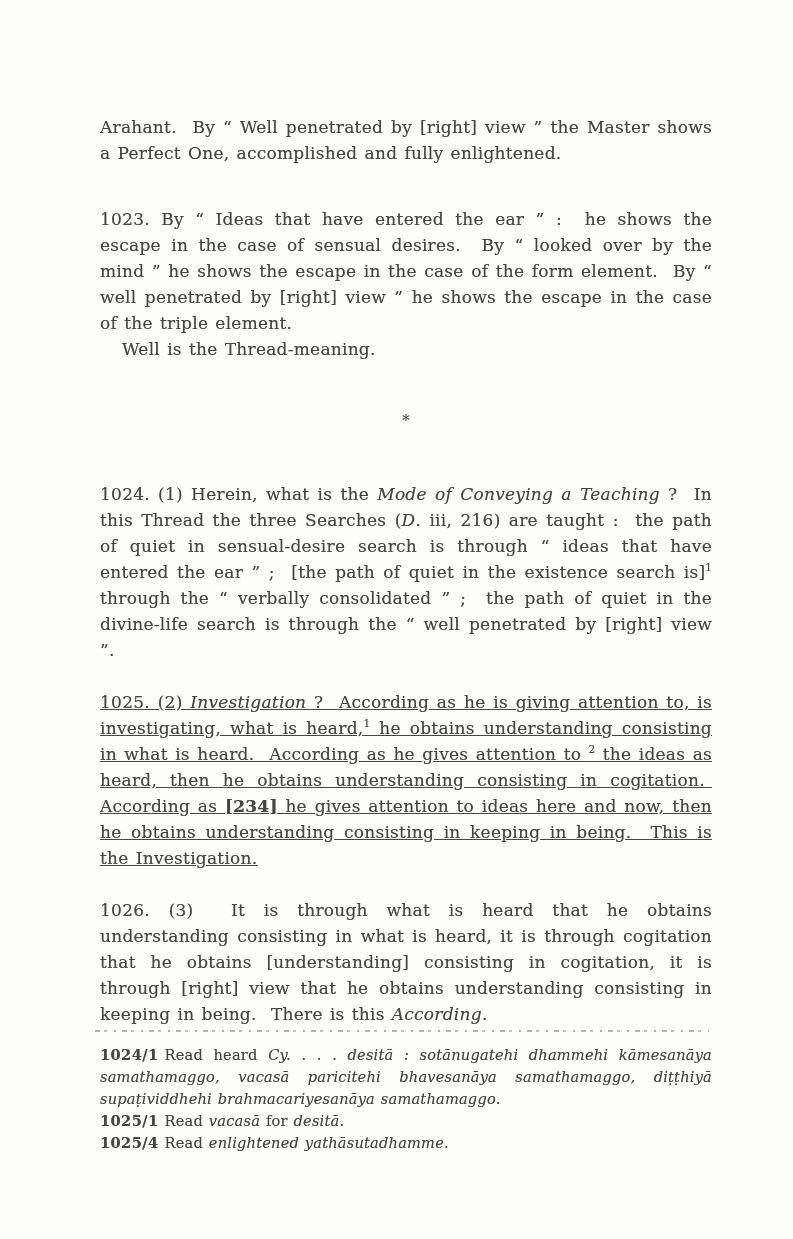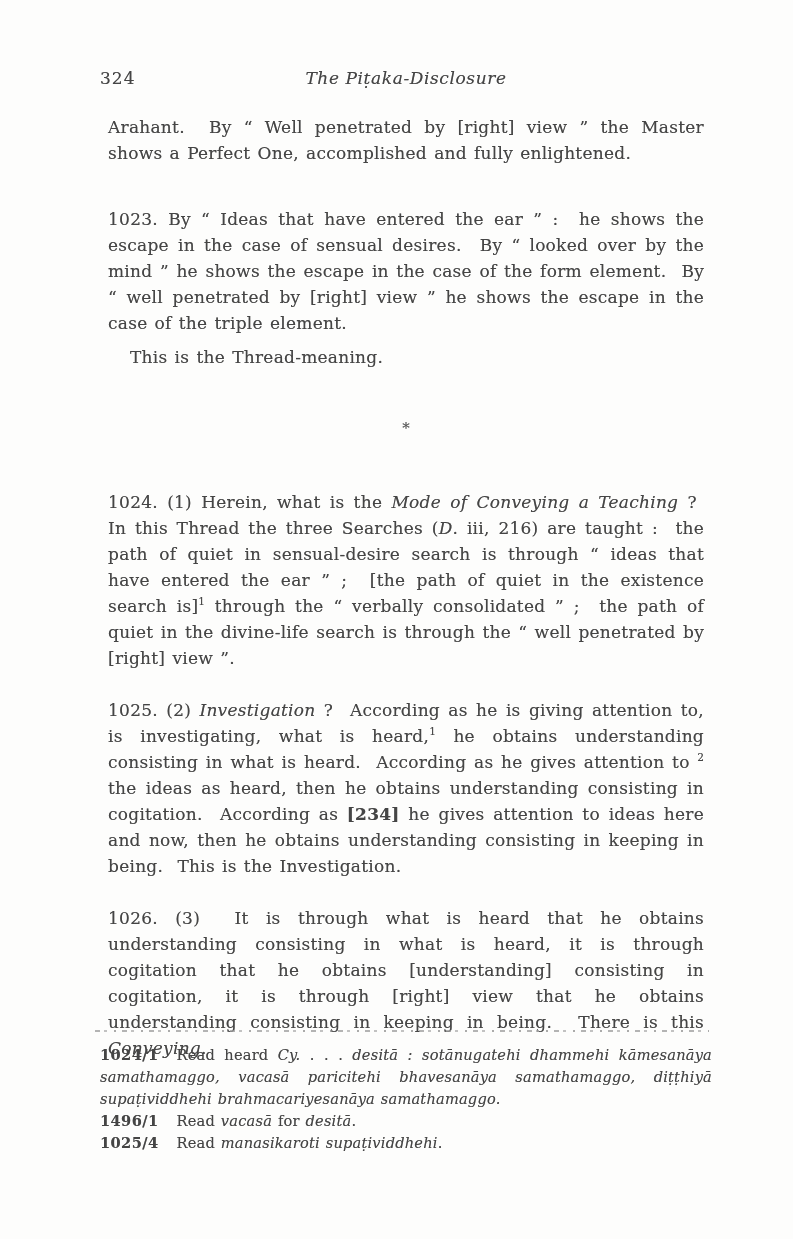--- a/index.html
+++ b/index.html
@@ -25,30 +25,30 @@
     font-style: italic; letter-spacing: 0.6px;
   }
   .body-col {
     position: absolute;
     top: 106px; left: 100px; width: 612px;
     font-size: 17px; line-height: 26px;
     text-align: justify;
     letter-spacing: 0.25px;
     word-spacing: 1.5px;
   }
-  .para { margin: 8px; }
+  .para { margin: 0; }
   .mt-p1      { margin-top: 8px;  }
   .mt-1023    { margin-top: 40px; }
   .indent     { text-indent: 22px; }
   .asterisk {
     margin-top: 45px; height: 26px;
     text-align: center; font-size: 15px; color: #5a5a5a;
   }
   .mt-1024    { margin-top: 48px; }
-  .mt-1025    { margin-top: 26px; }
+  .mt-1025    { margin-top: 26px; text-decoration: underline; }
   .mt-1026    { margin-top: 26px; }
   .i   { font-style: italic; }
   .b   { font-weight: bold; }
   sup.sup-el { font-size: 0.62em; line-height: 0; letter-spacing: 0; }
   .footnote-rule {
     position: absolute;
     top: 1030px; left: 95px; width: 614px; height: 2px;
     background: repeating-linear-gradient(90deg,
       #9b9b9b 0 5px, transparent 5px 9px,
       #aeaeae 9px 12px, transparent 12px 19px,
@@ -56,43 +56,39 @@
     opacity: 0.75;
   }
   .footnotes {
     position: absolute;
     top: 1044px; left: 100px; width: 612px;
     font-size: 14.6px; line-height: 22px;
     text-align: justify;
     letter-spacing: 0.2px; word-spacing: 1px;
   }
   .fn { margin: 0; }
-  .fn-label { font-weight: bold; margin-right: 18px; letter-spacing: 0.4px; }
+  .fn-label { font-weight: bold; margin-right: 6px; letter-spacing: 0.4px; }
 </style>
 </head>
 <body>
 
 <div class="page">
 
-  <div class="header">
-    <span class="pagenum">324</span>
-    <span class="running-title">The Piṭaka-Disclosure</span>
-  </div>
 
   <div class="body-col">
     <p class="para mt-p1"><span>Arahant.&nbsp; By “ Well penetrated by [right] view ” the Master shows a Perfect One, accomplished and fully enlightened.</span></p>
     <p class="para mt-1023"><span>1023. By “ Ideas that have entered the ear ” :&nbsp; he shows the escape in the case of sensual desires.&nbsp; By “ looked over by the mind ” he shows the escape in the case of the form element.&nbsp; By “ well penetrated by [right] view ” he shows the escape in the case of the triple element.</span></p>
-    <p class="para indent"><span>This is the Thread-meaning.</span></p>
+    <p class="para indent"><span>Well is the Thread-meaning.</span></p>
     <div class="asterisk">*</div>
     <p class="para mt-1024"><span>1024. (1) Herein, what is the </span><span class="i">Mode of Conveying a Teaching</span><span> ?&nbsp; In this Thread the three Searches (</span><span class="i">D</span><span>. iii, 216) are taught :&nbsp; the path of quiet in sensual-desire search is through “ ideas that have entered the ear ” ;&nbsp; [the path of quiet in the existence search is]</span><sup class="sup-el">1</sup><span> through the “ verbally consolidated ” ;&nbsp; the path of quiet in the divine-life search is through the “ well penetrated by [right] view ”.</span></p>
     <p class="para mt-1025"><span>1025. (2) </span><span class="i">Investigation</span><span> ?&nbsp; According as he is giving attention to, is investigating, what is heard,</span><sup class="sup-el">1</sup><span> he obtains understanding consisting in what is heard.&nbsp; According as he gives attention to </span><sup class="sup-el">2</sup><span> the ideas as heard, then he obtains understanding consisting in cogitation.&nbsp; According as </span><span class="b">[234]</span><span> he gives attention to ideas here and now, then he obtains understanding consisting in keeping in being.&nbsp; This is the Investigation.</span></p>
-    <p class="para mt-1026"><span>1026. (3)&nbsp; It is through what is heard that he obtains understanding consisting in what is heard, it is through cogitation that he obtains [understanding] consisting in cogitation, it is through [right] view that he obtains understanding consisting in keeping in being.&nbsp; There is this </span><span class="i">Conveying</span><span>.</span></p>
+    <p class="para mt-1026"><span>1026. (3)&nbsp; It is through what is heard that he obtains understanding consisting in what is heard, it is through cogitation that he obtains [understanding] consisting in cogitation, it is through [right] view that he obtains understanding consisting in keeping in being.&nbsp; There is this </span><span class="i">According</span><span>.</span></p>
   </div>
 
   <div class="footnote-rule"></div>
 
   <div class="footnotes">
     <p class="fn"><span class="fn-label">1024/1</span><span><span>Read heard </span><span class="i">Cy.</span><span> . . . </span><span class="i">desitā : sotānugatehi dhammehi kāmesanāya samathamaggo, vacasā paricitehi bhavesanāya samathamaggo, diṭṭhiyā supaṭividdhehi brahmacariyesanāya samathamaggo.</span></span></p>
-    <p class="fn"><span class="fn-label">1496/1</span><span><span>Read </span><span class="i">vacasā</span><span> for </span><span class="i">desitā</span><span>.</span></span></p>
-    <p class="fn"><span class="fn-label">1025/4</span><span><span>Read </span><span class="i">manasikaroti supaṭividdhehi</span><span>.</span></span></p>
+    <p class="fn"><span class="fn-label">1025/1</span><span><span>Read </span><span class="i">vacasā</span><span> for </span><span class="i">desitā</span><span>.</span></span></p>
+    <p class="fn"><span class="fn-label">1025/4</span><span><span>Read </span><span class="i">enlightened yathāsutadhamme</span><span>.</span></span></p>
   </div>
 
 </div>
 
 </body></html>

